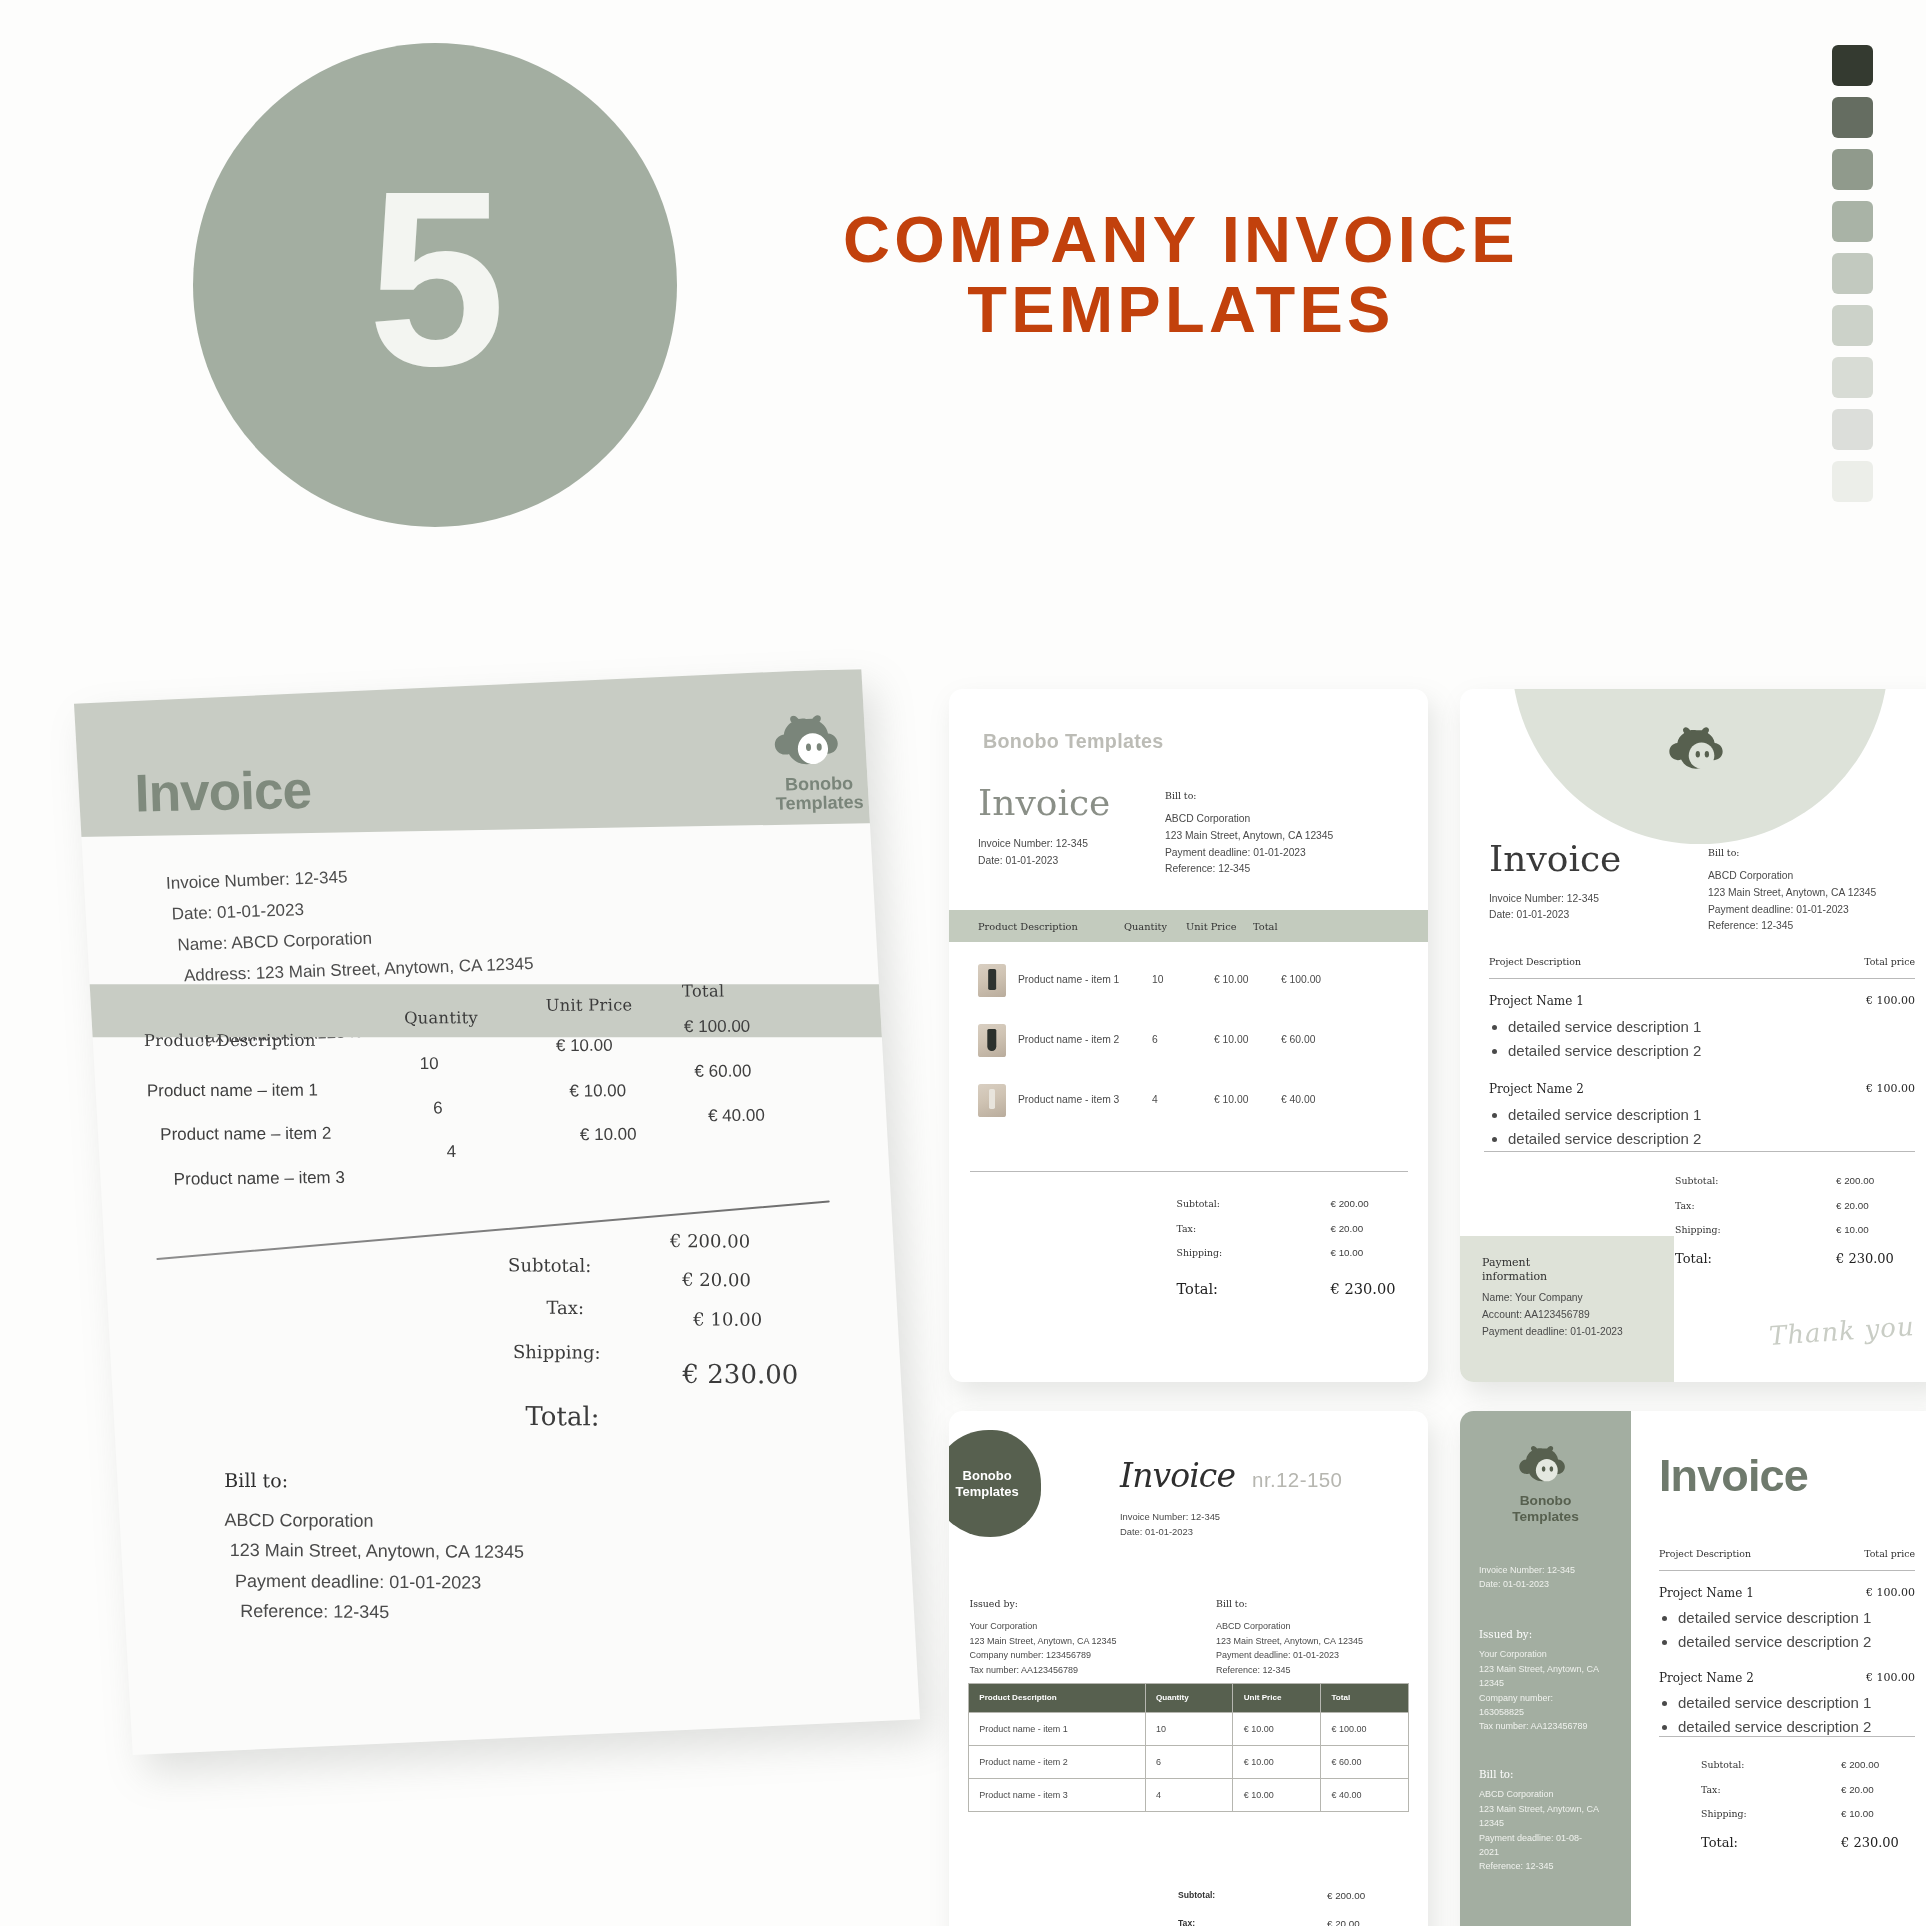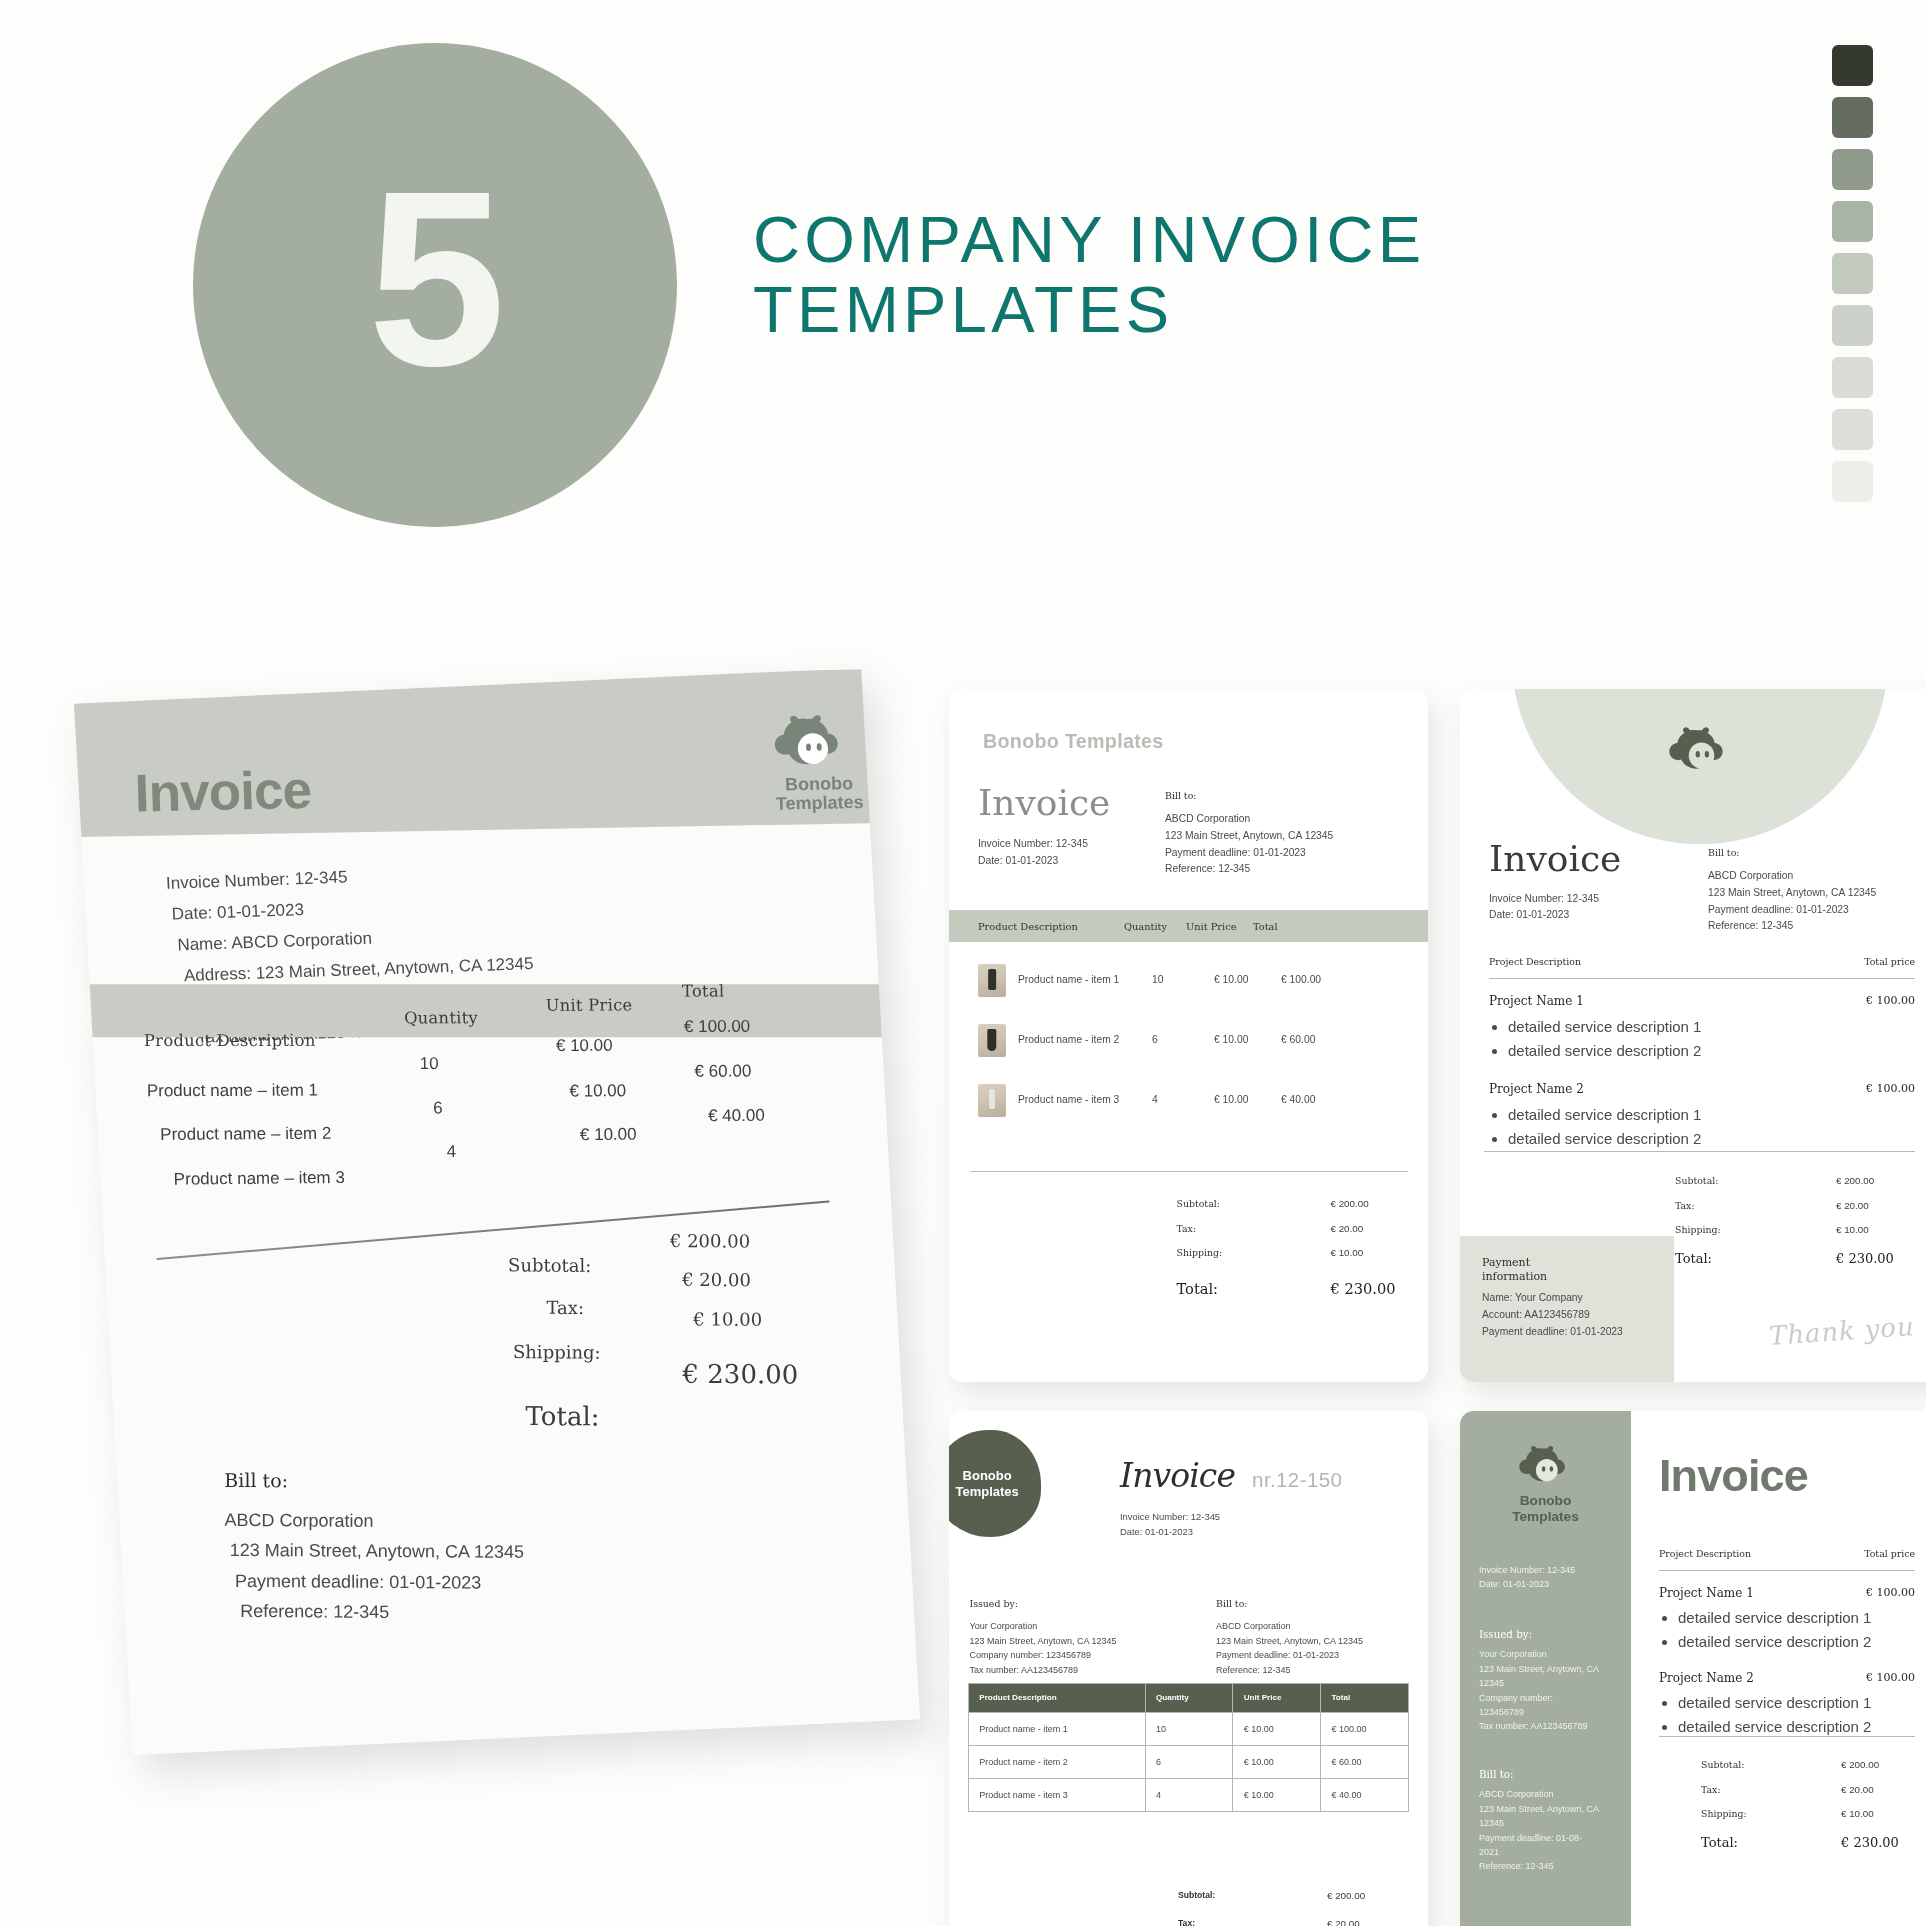--- a/index.html
+++ b/index.html
@@ -22,23 +22,23 @@
   }
   .hero-number {
     color: #f3f5f1; font-size: 248px; font-weight: 700;
     line-height: 0.9; letter-spacing: -3.4px;
     font-family: "Liberation Sans", sans-serif;
     transform: translateY(-5.1px);
   }
 
   .hero-title {
     position: absolute; left: 753px; top: 205px; width: 856px;
-    color: #0f766e;
-    font-size: 65px; font-weight: 400; line-height: 1.08;
-    letter-spacing: 4.3px; text-align: left;
+    color: #c2410c;
+    font-size: 65px; font-weight: 700; line-height: 1.08;
+    letter-spacing: 4.3px; text-align: center;
     font-family: "Liberation Sans", sans-serif;
   }
 
   .hero-sub {
     position: absolute; left: 753px; top: 432px; width: 599px;
     display: flex; align-items: center; justify-content: center; gap: 24px;
   }
   .hero-sub-text {
     color: #9a9a96; font-size: 43px; letter-spacing: 6px;
     font-family: "Liberation Sans", sans-serif; font-weight: 400;
@@ -609,21 +609,21 @@
       <div class="ln">Invoice Number: 12-345</div>
       <div class="ln">Date: 01-01-2023</div>
     </div>
 
     <div style="margin-top:36px">
       <div class="hdr">Issued by:</div>
       <div class="ln">Your Corporation</div>
       <div class="ln">123 Main Street, Anytown, CA</div>
       <div class="ln">12345</div>
       <div class="ln">Company number:</div>
-      <div class="ln">123456789</div>
+      <div class="ln">163058825</div>
       <div class="ln">Tax number: AA123456789</div>
     </div>
 
     <div style="margin-top:34px">
       <div class="hdr">Bill to:</div>
       <div class="ln">ABCD Corporation</div>
       <div class="ln">123 Main Street, Anytown, CA</div>
       <div class="ln">12345</div>
       <div class="ln">Payment deadline: 01-08-</div>
       <div class="ln">2021</div>

